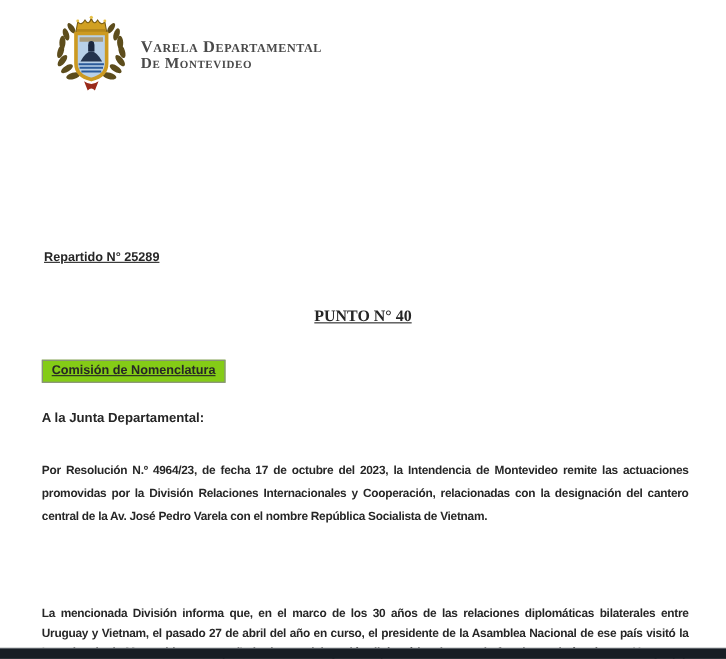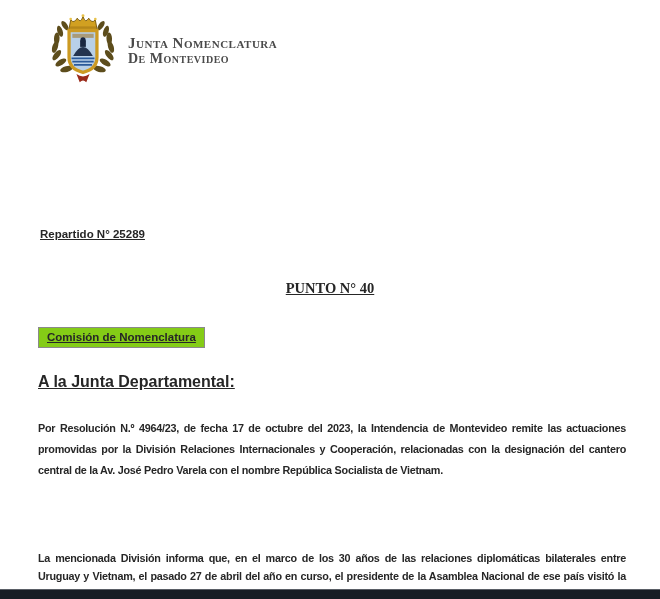--- a/index.html
+++ b/index.html
@@ -39,21 +39,21 @@
   .comision{
     position:absolute;left:38px;top:327px;
     display:inline-block;
     border:1px solid #8a8a8a;
     padding:3px 8px 4px 8px;
     background:#84cc16;
     font-size:11.5px;font-weight:700;text-decoration:underline;
   }
   .saludo{
     position:absolute;left:38px;top:373px;
-    font-size:16px;font-weight:700;text-decoration:underline;
+    font-size:12px;font-weight:700;
   }
   .para{
     position:absolute;left:38px;width:588px;
     font-size:10.8px;font-weight:700;
     letter-spacing:-0.25px;
     text-align:justify;
     color:#272727;
   }
   .para1{top:418px;line-height:21px;}
   .para2{top:506px;line-height:17.5px;margin-top:44px;}
@@ -106,21 +106,21 @@
         <path d="M38,56 Q50,34 62,56 Z" fill="#24344f"></path>
         <rect x="46.5" y="37" width="7" height="8" fill="#1a2740"></rect>
         <circle cx="50" cy="36.5" r="3.2" fill="#1a2740"></circle>
 
         <path d="M36,59 H64 M37,63 H63 M39,67 H61" stroke="#2a5a9a" stroke-width="2.2" fill="none"></path>
       </g>
     </svg>
   </div>
 
   <div class="wordmark">
-    <div class="l1">Junta Nomenclatura</div>
+    <div class="l1">Varela Departamental</div>
     <div class="l2">De Montevideo</div>
   </div>
 
   <div class="repartido">Repartido N° 25289</div>
 
   <div class="punto">
     <span>PUNTO N° 40</span>
   </div>
 
   <div class="comision">Comisión de Nomenclatura</div>

